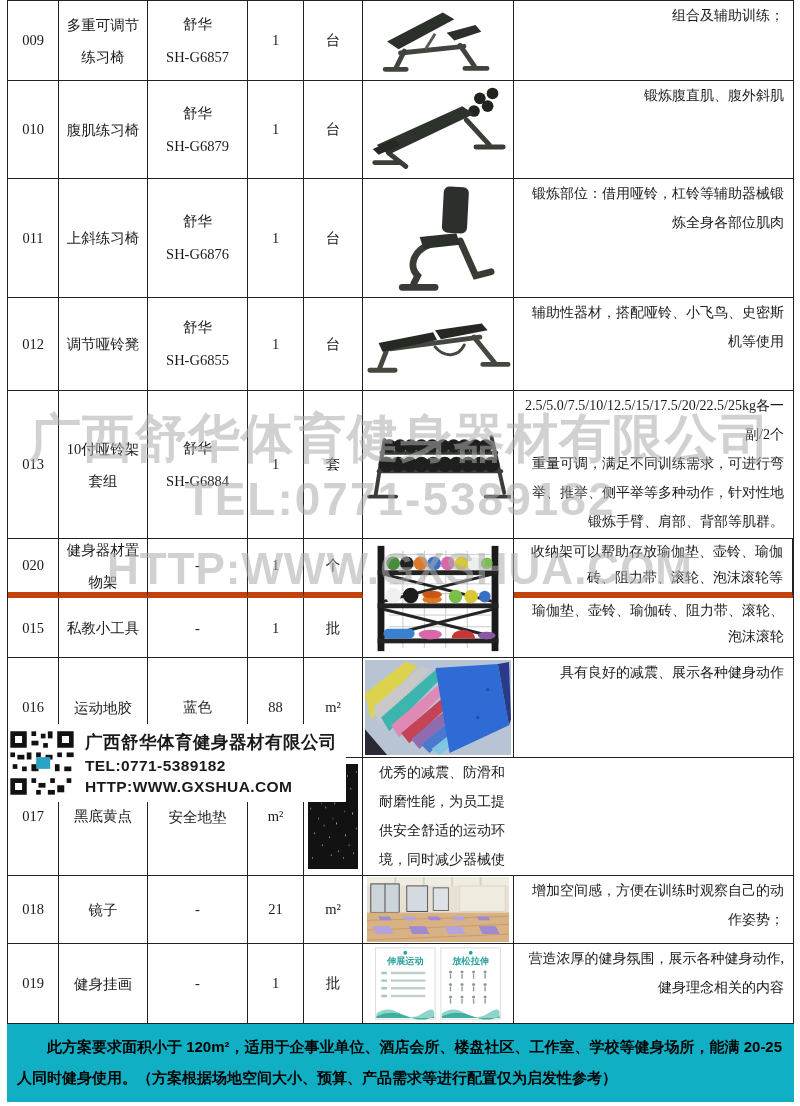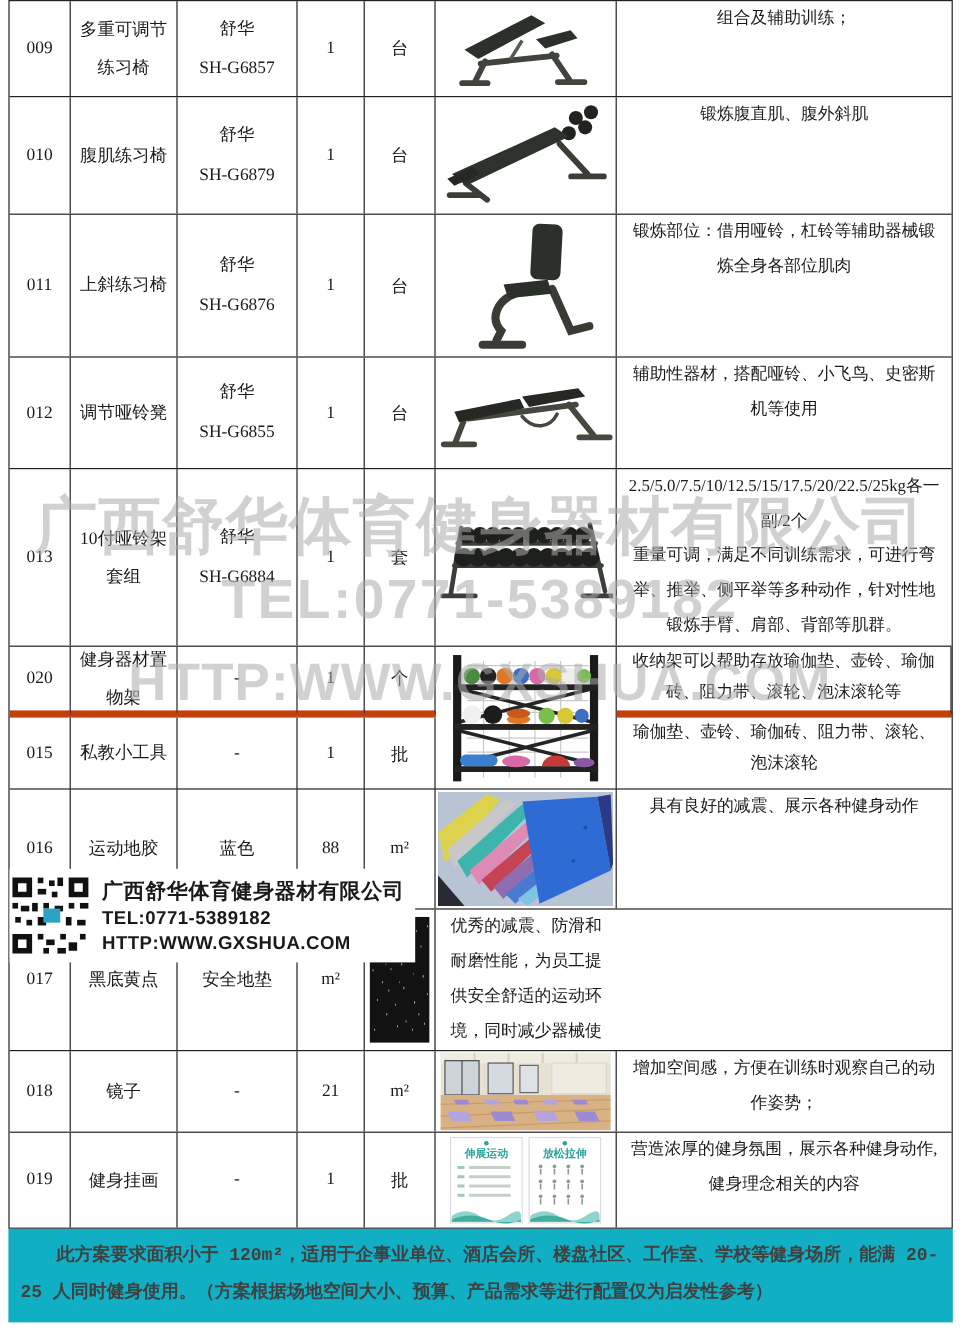--- a/index.html
+++ b/index.html
@@ -8,21 +8,21 @@
   
   .tbl{position:absolute;left:7px;top:0;width:787px;border:1px solid #222;box-sizing:border-box;background:#fff}
   .tr{display:grid;grid-template-columns:51px 89px 100px 56px 59px 151px 279px;
       border-bottom:1px solid #222;box-sizing:border-box}
   .tr:last-child{border-bottom:none}
   .td{border-right:1px solid #222;box-sizing:border-box;display:flex;flex-direction:column;
       align-items:center;justify-content:center;text-align:center;font-size:14.5px;overflow:hidden}
   .td:last-child{border-right:none}
   .c-name{line-height:32px;padding:0 6px}
   .c-brand{line-height:33px}
-  .c-desc{display:block;text-align:center;padding:0 9px;line-height:29px;font-size:14px;
+  .c-desc{display:block;text-align:right;padding:0 9px;line-height:29px;font-size:14px;
           white-space:pre-line;word-break:break-all;
           display:flex;align-items:center;justify-content:flex-start}
   .c-desc>div{width:100%}
   .c-img{padding:2px}
   .c-img svg{display:block;width:100%;height:100%}
   
   .tr2{display:grid;grid-template-columns:51px 89px 100px 56px 59px 151px 279px;
        grid-template-rows:59px 60px;border-bottom:1px solid #222;box-sizing:border-box}
   .tr2 .td{box-sizing:border-box}
   .tr2 .r1{grid-row:1;border-bottom:6px solid #c2410c}
@@ -37,22 +37,22 @@
   .wm3{top:544px;font-size:44px;letter-spacing:1px}
   
   .contact{position:absolute;left:8px;top:724px;width:338px;height:78px;background:#fff;z-index:6;
            display:flex;align-items:center;gap:9px;font-family:"Liberation Sans","DejaVu Sans",sans-serif}
   .contact .qr{width:68px;height:68px;flex:0 0 68px}
   .contact .lines{display:flex;flex-direction:column;justify-content:center}
   .contact .company{font-size:17.5px;font-weight:bold;letter-spacing:.5px;line-height:25px;white-space:nowrap}
   .contact .tel,.contact .url{font-size:15.5px;font-weight:bold;letter-spacing:.4px;line-height:21px;white-space:nowrap}
   
   .banner{position:absolute;left:7px;top:1024px;width:787px;height:78px;box-sizing:border-box;
-          background:#10afc4;color:#404040;z-index:2;
-          font-family:Liberation Mono, monospace;font-weight:bold;
+          background:#10afc4;color:#000000;z-index:2;
+          font-family:Liberation Sans, sans-serif;font-weight:bold;
           font-size:15px;line-height:31px;padding:7px 10px 0 10px}
   .banner .txt{text-indent:2em;word-break:break-all}
   .ptitle{font-size:9.5px;font-weight:bold;fill:#2ba39b;font-family:"Liberation Sans",sans-serif}
 </style>
 </head>
 <body>
 
 <div class="tbl">
 
   <div class="tr" style="height:80px">

